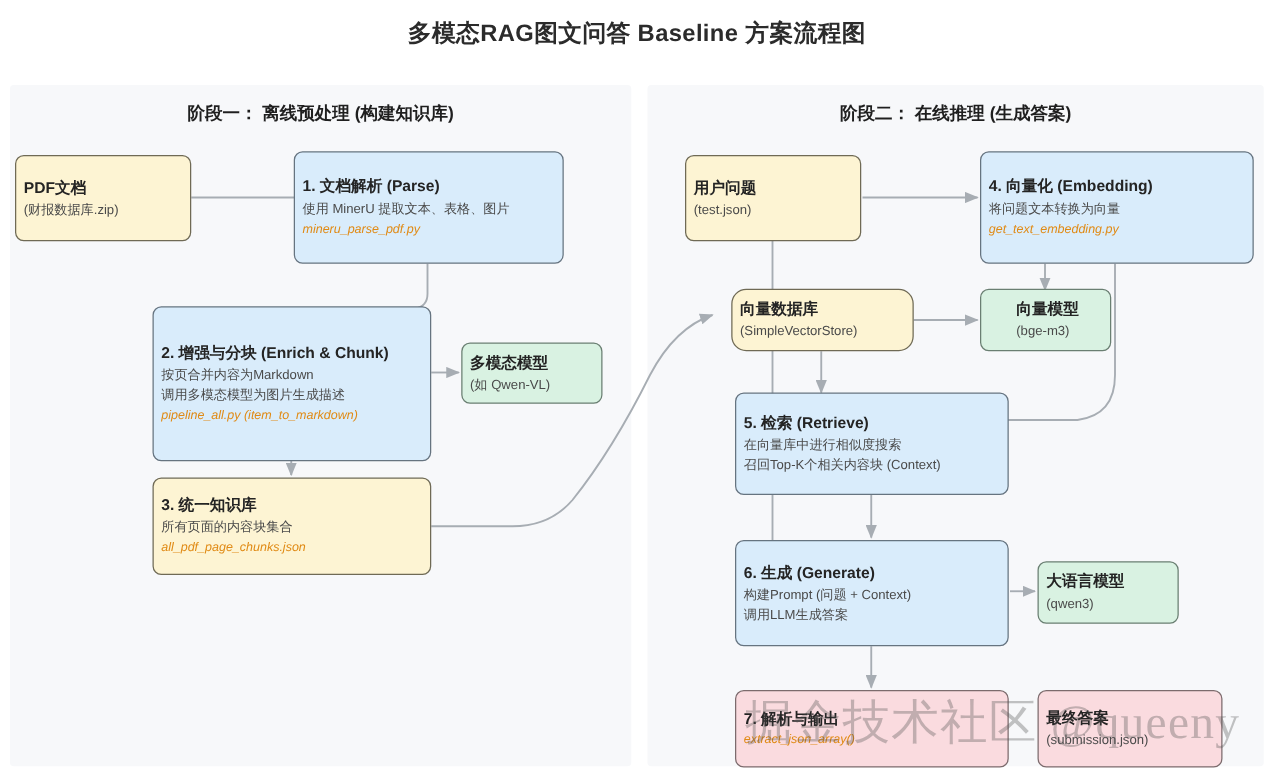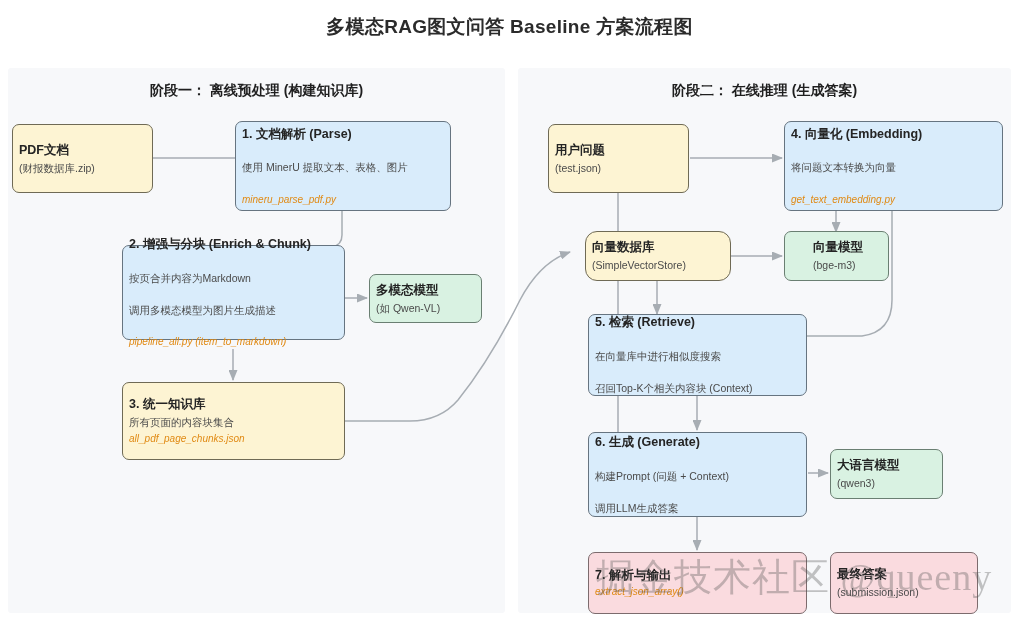--- a/index.html
+++ b/index.html
@@ -42,21 +42,21 @@
     display:flex;flex-direction:column;
     align-items:flex-start;justify-content:center;
     text-align:center;
     padding:4px 6px;
   }
   .node .n-title{font-size:12.5px;font-weight:bold;color:#242424;line-height:1.5;}
   .node .n-sub{font-size:10.5px;color:#4a4a4a;line-height:1.55;}
   .node .n-code{font-size:10px;color:#e08a14;font-style:italic;line-height:1.6;}
 
   .yellow{background:#fdf4d3;border-color:#6f6a55;}
-  .blue{background:#d9ecfb;border-color:#667480;gap:16px;}
+  .blue{background:#d9ecfb;border-color:#667480;}
   .green{background:#d9f2e2;border-color:#6a7f72;}
   .pink{background:#fadbdf;border-color:#7c6b6d;}
 
   .watermark{
     position:absolute;
     left:596px;top:552px;
     font-size:38px;
     font-family:"Liberation Serif","DejaVu Serif",serif;
     color:rgba(80,80,80,0.33);
     white-space:nowrap;
@@ -121,21 +121,21 @@
     <div class="n-title">PDF文档</div>
     <div class="n-sub">(财报数据库.zip)</div>
   </div>
 
   <div class="node blue" style="left:235px;top:121px;width:216px;height:90px;">
     <div class="n-title">1. 文档解析 (Parse)</div>
     <div class="n-sub">使用 MinerU 提取文本、表格、图片</div>
     <div class="n-code">mineru_parse_pdf.py</div>
   </div>
 
-  <div class="node blue" style="left:122px;top:245px;width:223px;height:95px;">
+  <div class="node blue" style="left:122px;top:245px;width:223px;height:124px;">
     <div class="n-title">2. 增强与分块 (Enrich &amp; Chunk)</div>
     <div class="n-sub">按页合并内容为Markdown</div>
     <div class="n-sub">调用多模态模型为图片生成描述</div>
     <div class="n-code">pipeline_all.py (item_to_markdown)</div>
   </div>
 
   <div class="node green" style="left:369px;top:274px;width:113px;height:49px;">
     <div class="n-title">多模态模型</div>
     <div class="n-sub">(如 Qwen-VL)</div>
   </div>

